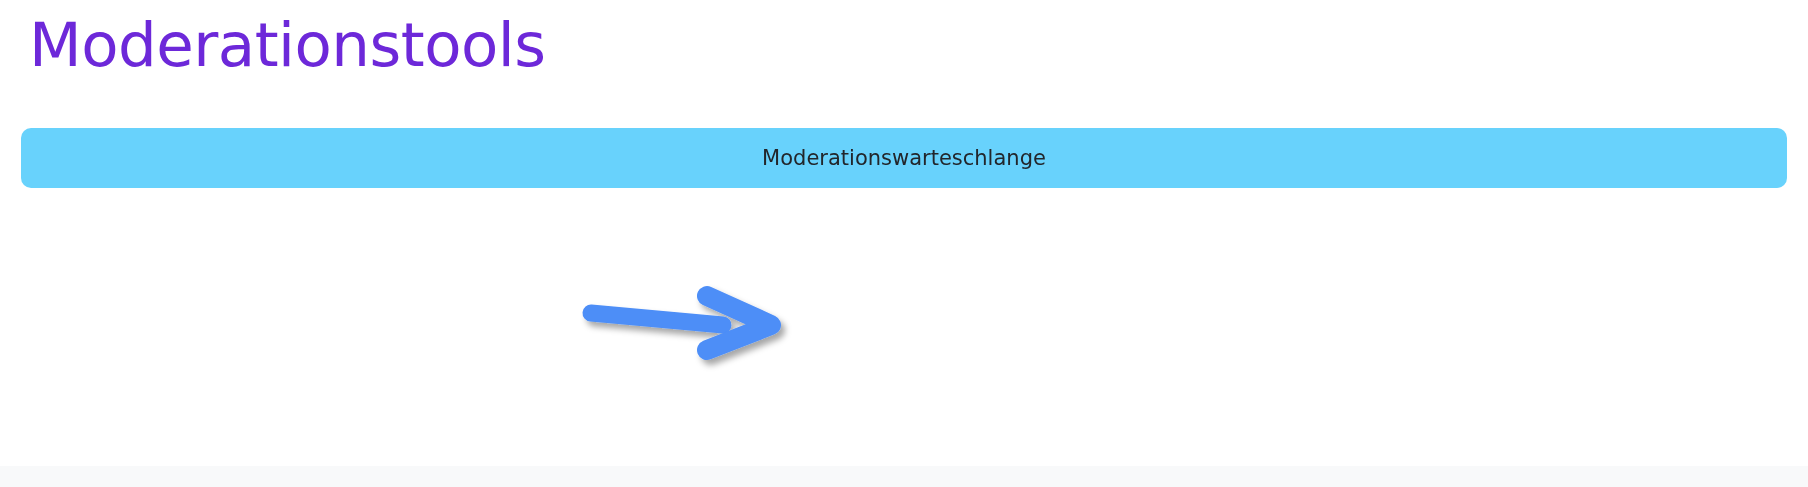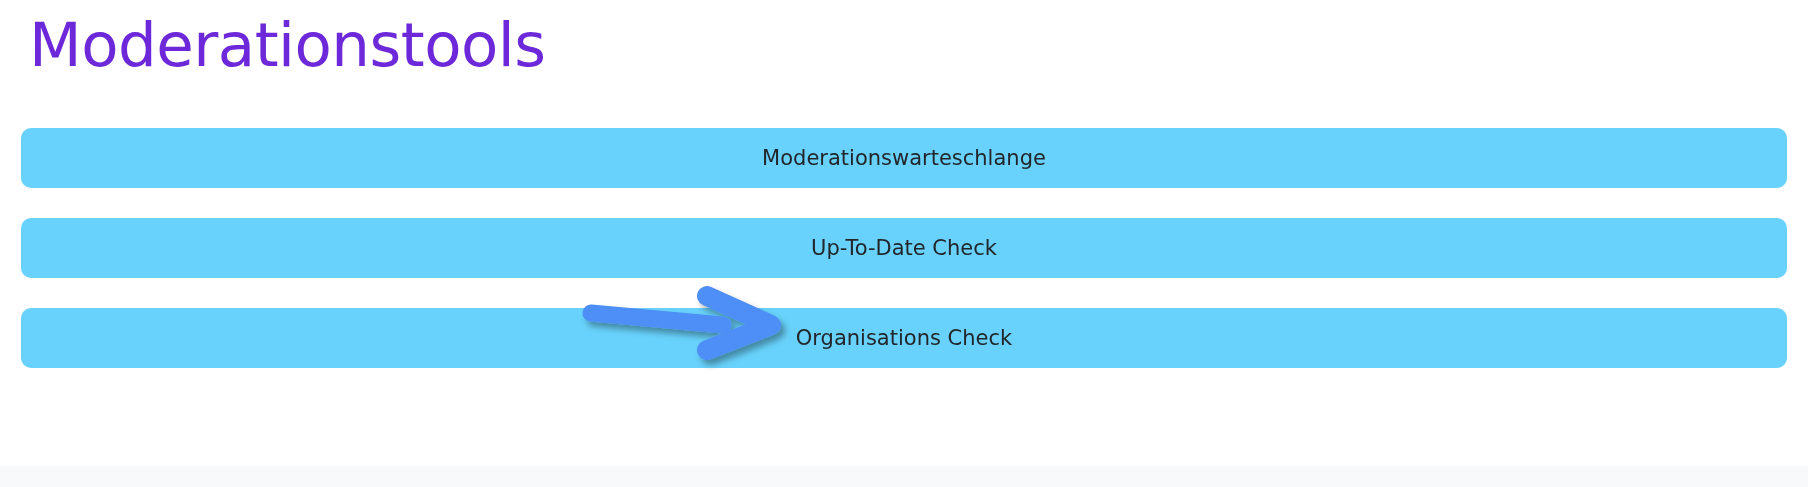--- a/index.html
+++ b/index.html
@@ -133,29 +133,23 @@
   <h1 class="page-title">Moderationstools</h1>
 
   <div class="btn-stack">
 
     <button class="tool-btn info">
       <span class="btn-label">Moderationswarteschlange</span>
     </button>
 
     <div class="btn-gap"></div>
 
-    <button class="tool-btn info">
-      <span class="btn-label">Up-To-Date Check</span>
-    </button>
 
     <div class="btn-gap"></div>
 
-    <button class="tool-btn info">
-      <span class="btn-label">Organisations Check</span>
-    </button>
 
     <div class="btn-gap-sm"></div>
 
 
   </div>
 
   <div class="annotation-arrow">
     <svg width="215" height="60" viewBox="0 0 215 60">
       <defs>
         <filter id="arrowShadow" x="-30%" y="-30%" width="180%" height="180%">

